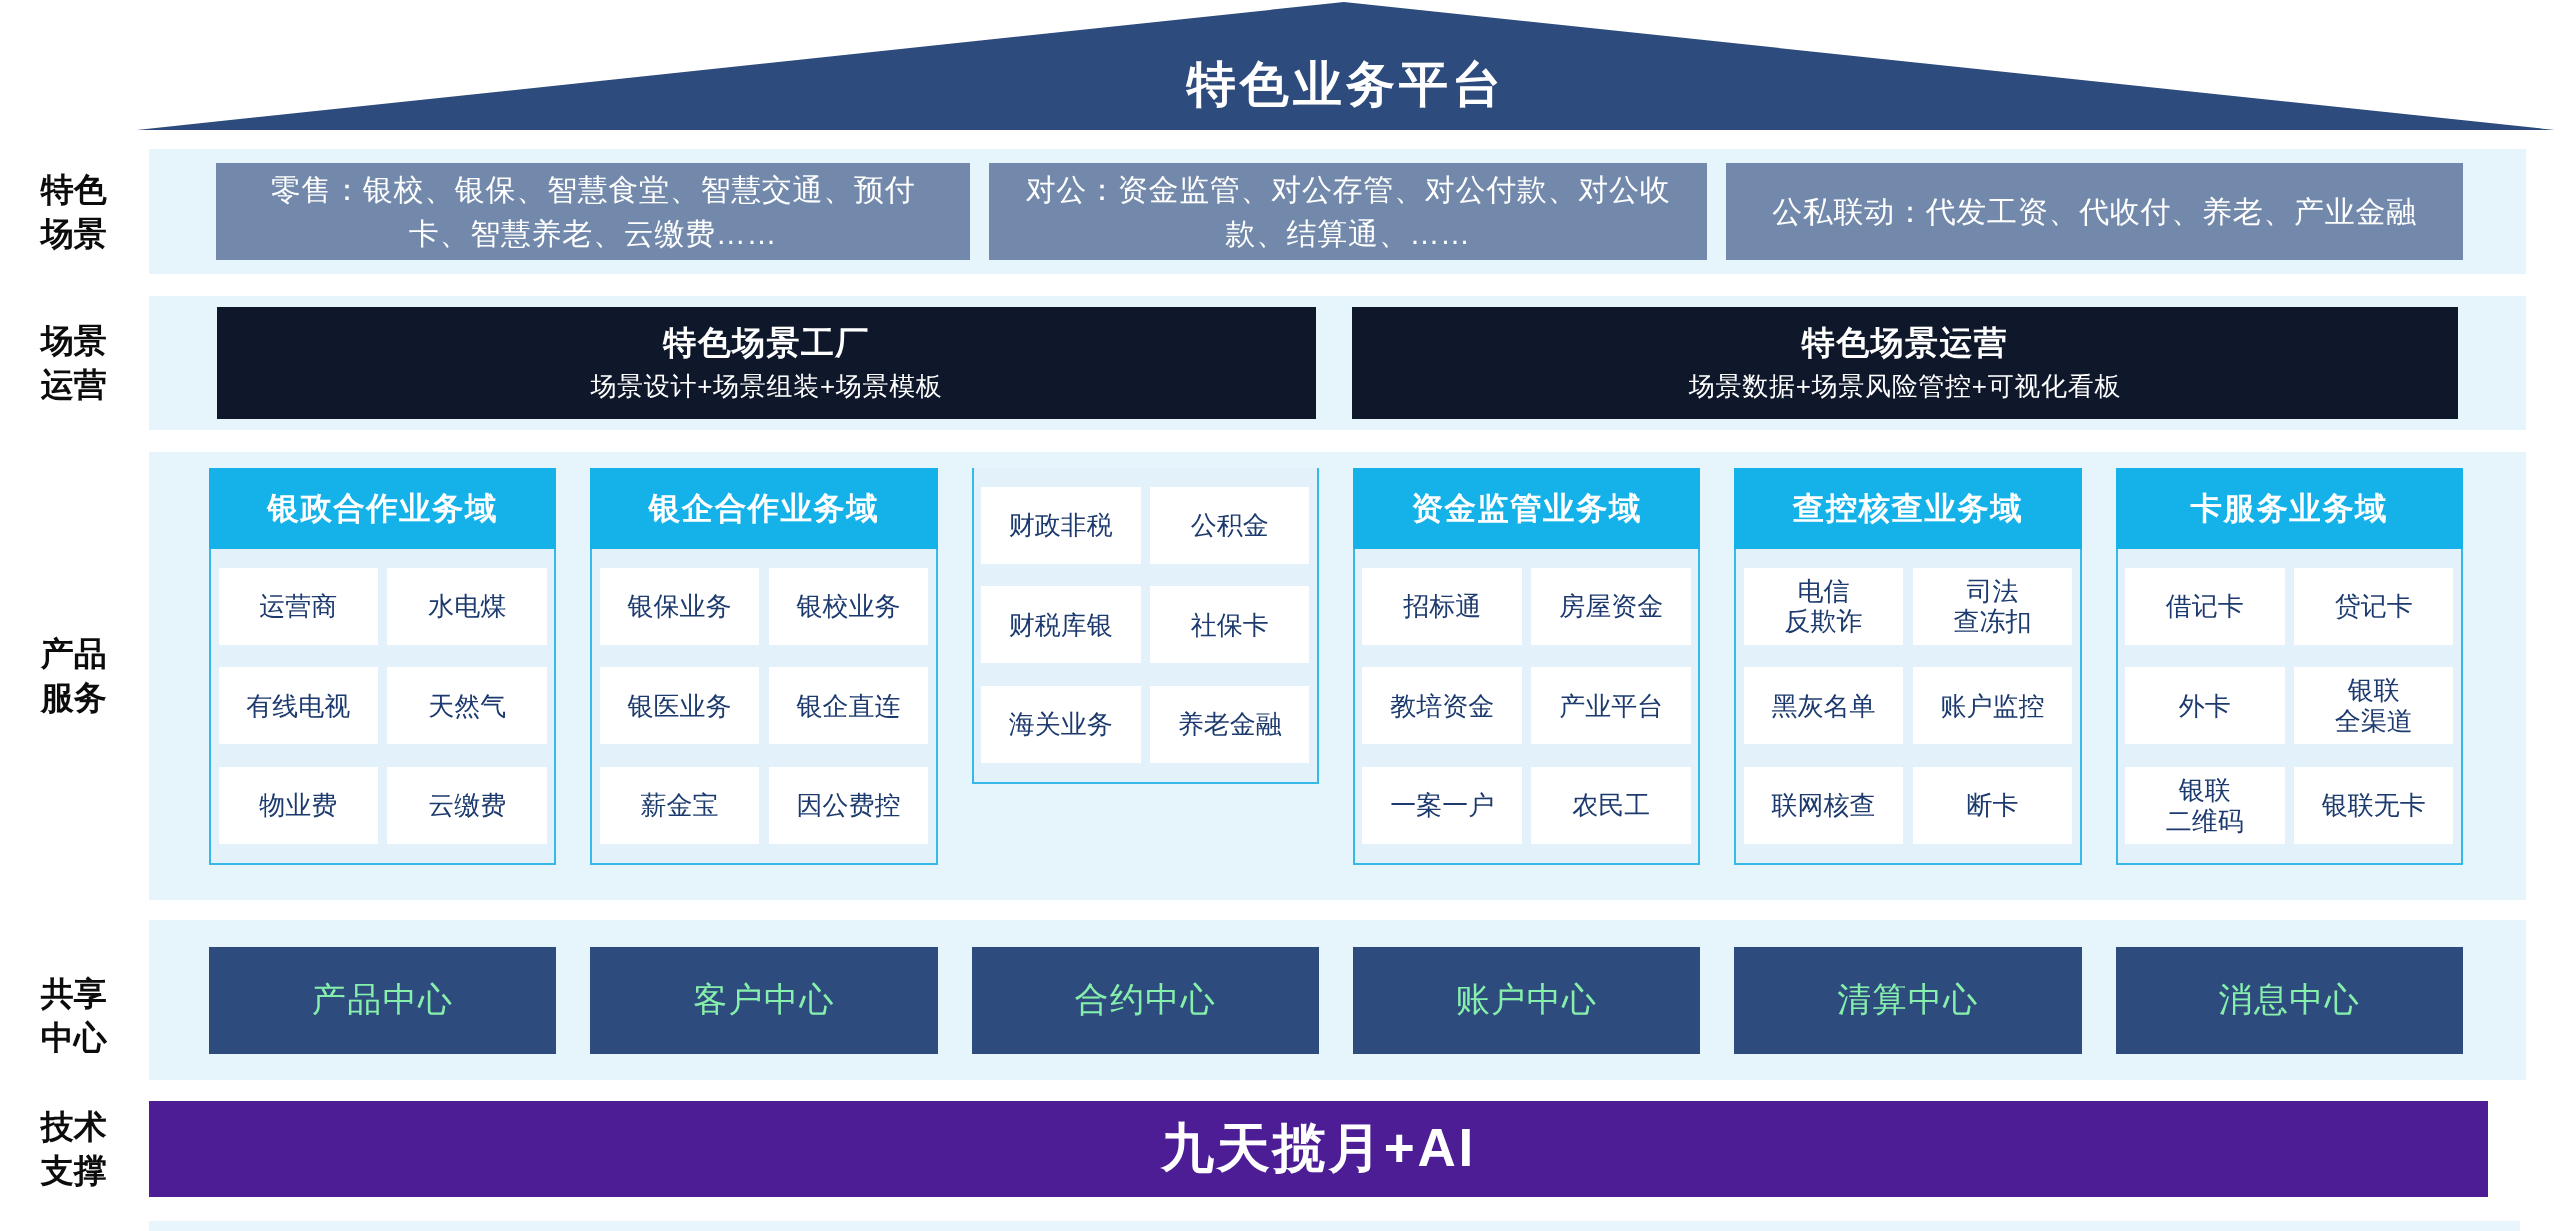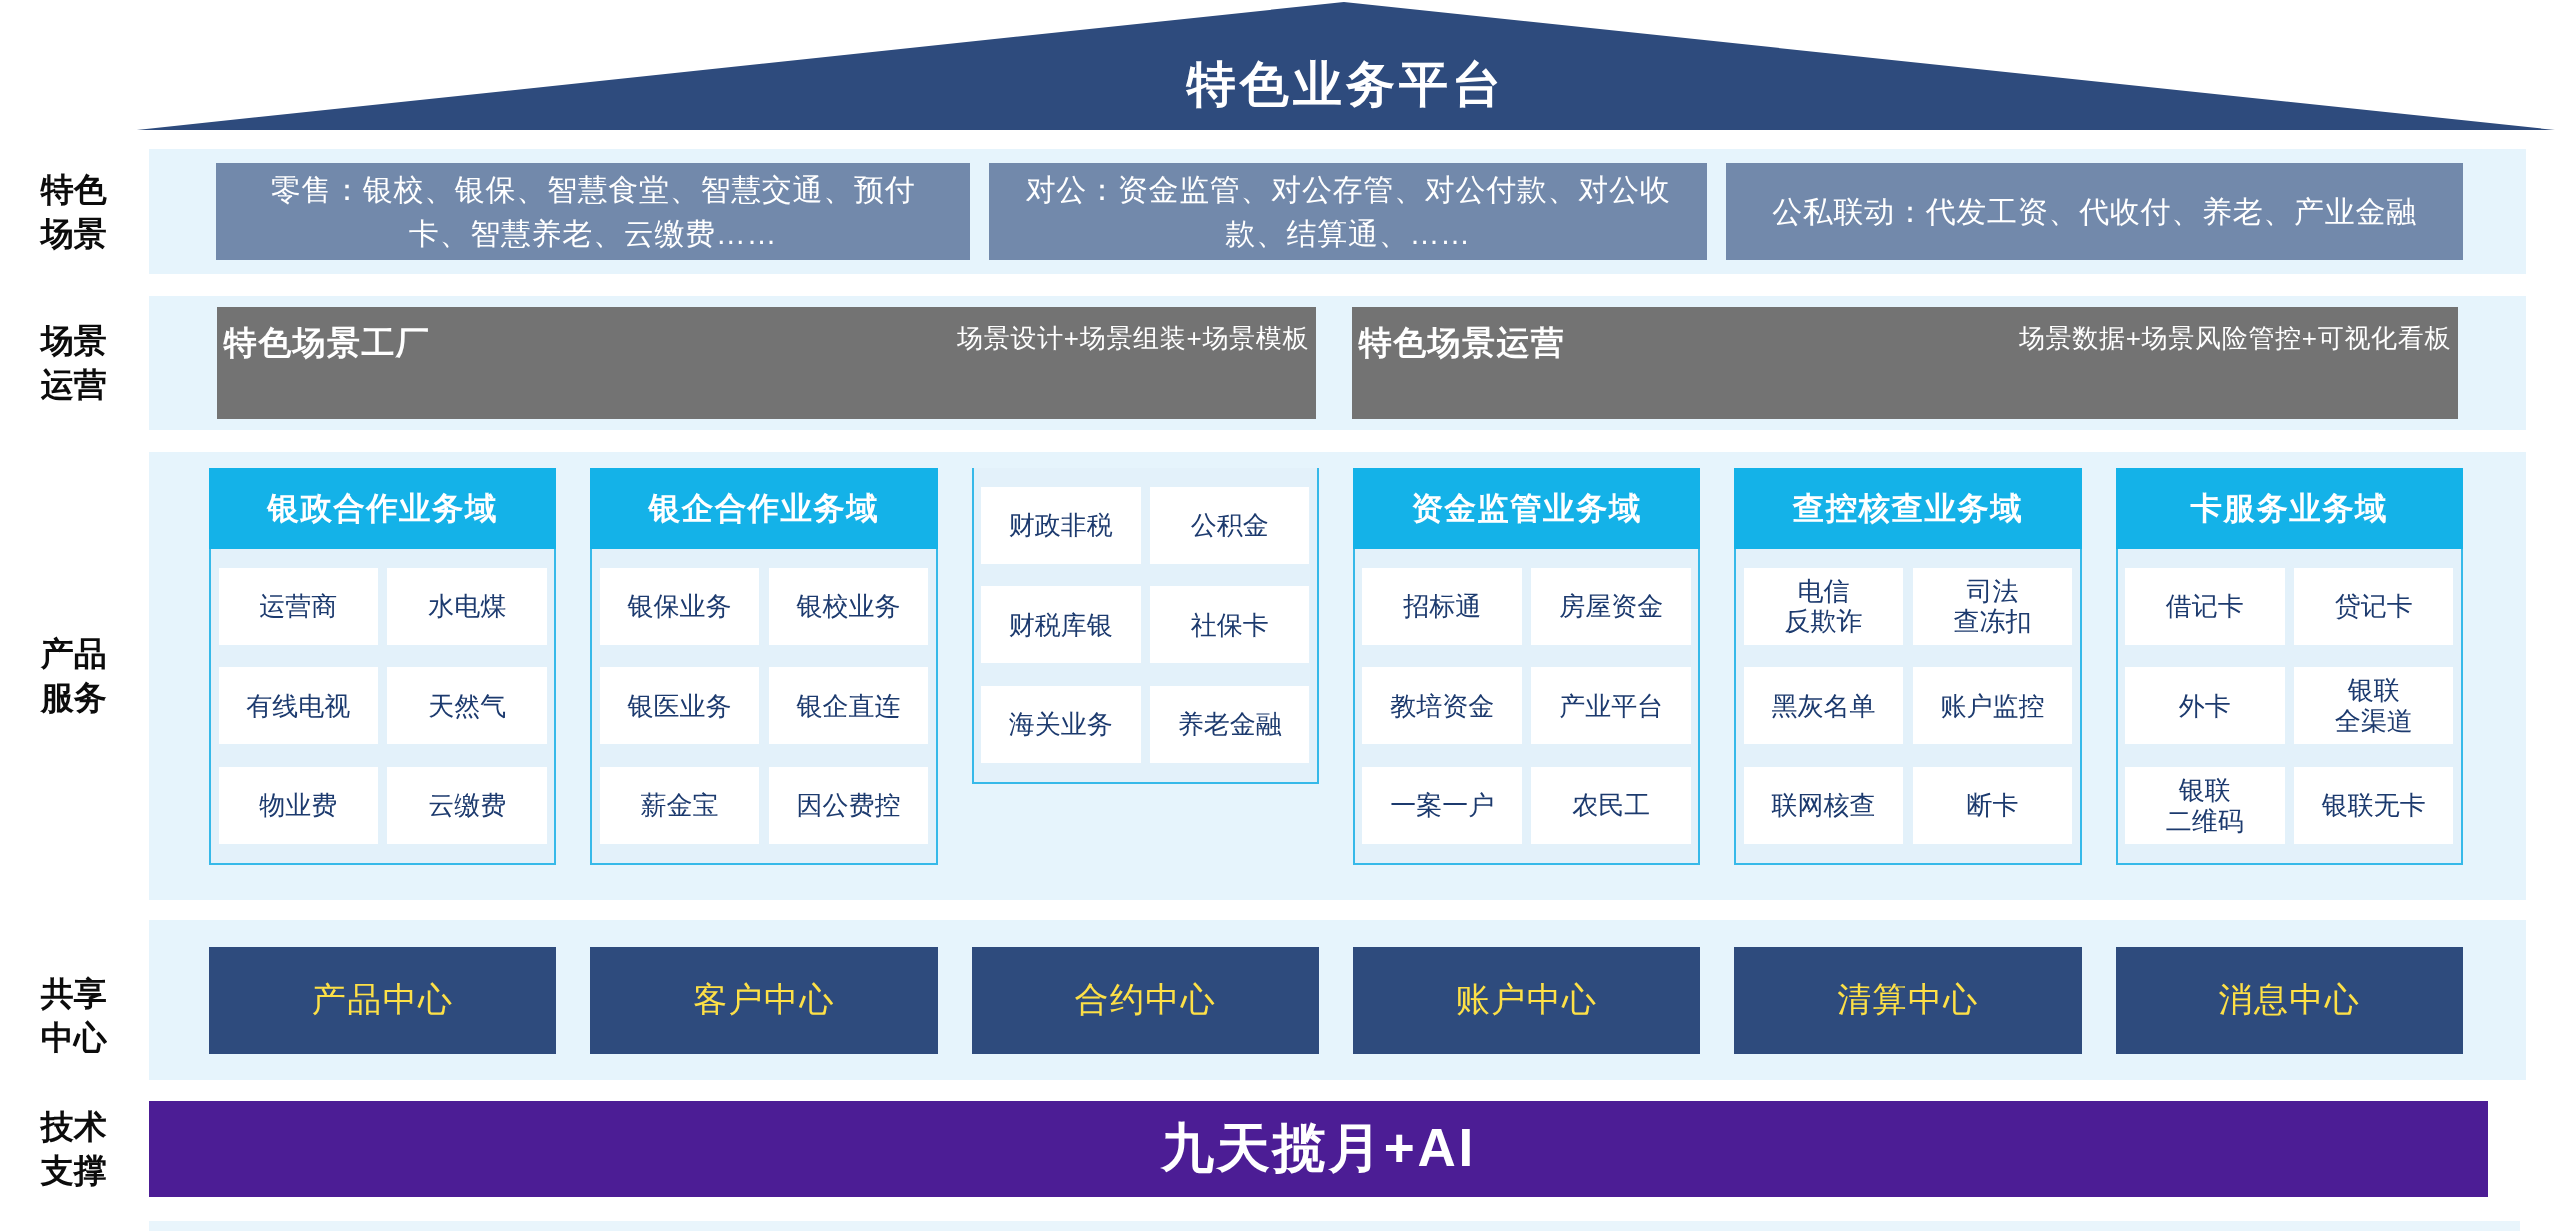--- a/index.html
+++ b/index.html
@@ -44,22 +44,22 @@
     text-align:center; white-space:pre-line; padding:0 13.7px;
   }
   .scenario-box.b0 { width:754px; }
   .scenario-box.b1 { width:718px; }
   .scenario-box.b2 { width:737px; }
 
   
   .band.operations { top:296px; height:134px; display:flex; align-items:center;
     padding-left:68px; gap:36px; }
   .op-box {
-    height:112px; background:#737373; color:#ffffff;
-    display:flex; flex-direction:row; justify-content:space-between;
+    height:112px; background:#0f172a; color:#ffffff;
+    display:flex; flex-direction:column; justify-content:space-between;
     text-align:center; padding:13.7px 6.8px 15px 6.8px;
   }
   .op-box.b0 { width:1099px; }
   .op-box.b1 { width:1106px; }
   .op-title { font-size:33px; font-weight:bold; letter-spacing:1.4px; }
   .op-sub { font-size:26px; letter-spacing:0.7px; }
 
   
   .band.products { top:452px; height:448px; display:flex;
     padding:16.4px 63px 0 60px; gap:34px; }
@@ -79,21 +79,21 @@
   .cell {
     background:#ffffff; color:#1c3a6e; font-size:26px; line-height:1.18;
     display:flex; align-items:center; justify-content:center;
     text-align:center; white-space:pre-line;
   }
 
   
   .band.centers { top:920px; height:160px; display:flex; align-items:center;
     padding-left:60px; padding-right:63px; gap:34px; }
   .center-box {
-    width:348px; height:107px; background:#2e4b7d; color:#fde047;
+    width:348px; height:107px; background:#2e4b7d; color:#86efac;
     font-size:34px; letter-spacing:1.4px;
     display:flex; align-items:center; justify-content:center;
   }
 
   
   .tech-band {
     position:absolute; left:149px; top:1101px; width:2339px; height:96px;
     background:#4c1d95; color:#ffffff;
     display:flex; align-items:center; justify-content:center;
     font-size:53px; font-weight:bold; letter-spacing:2.7px;

